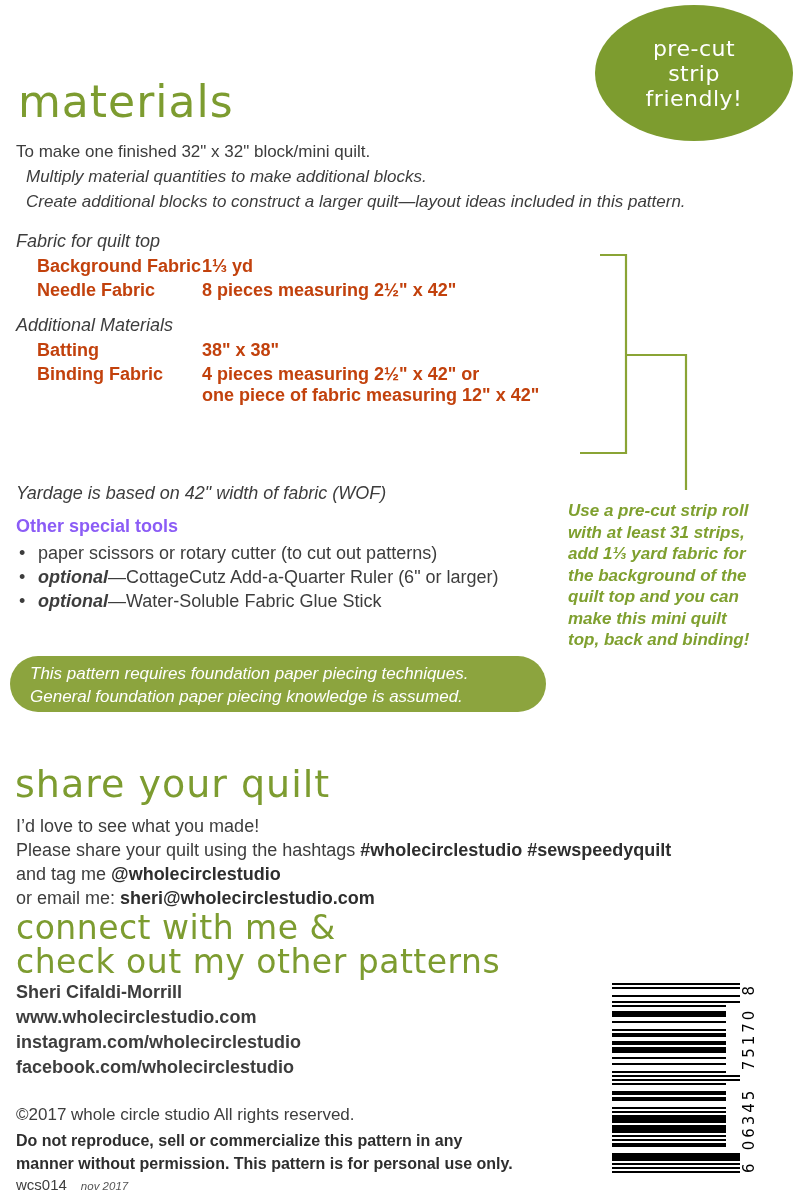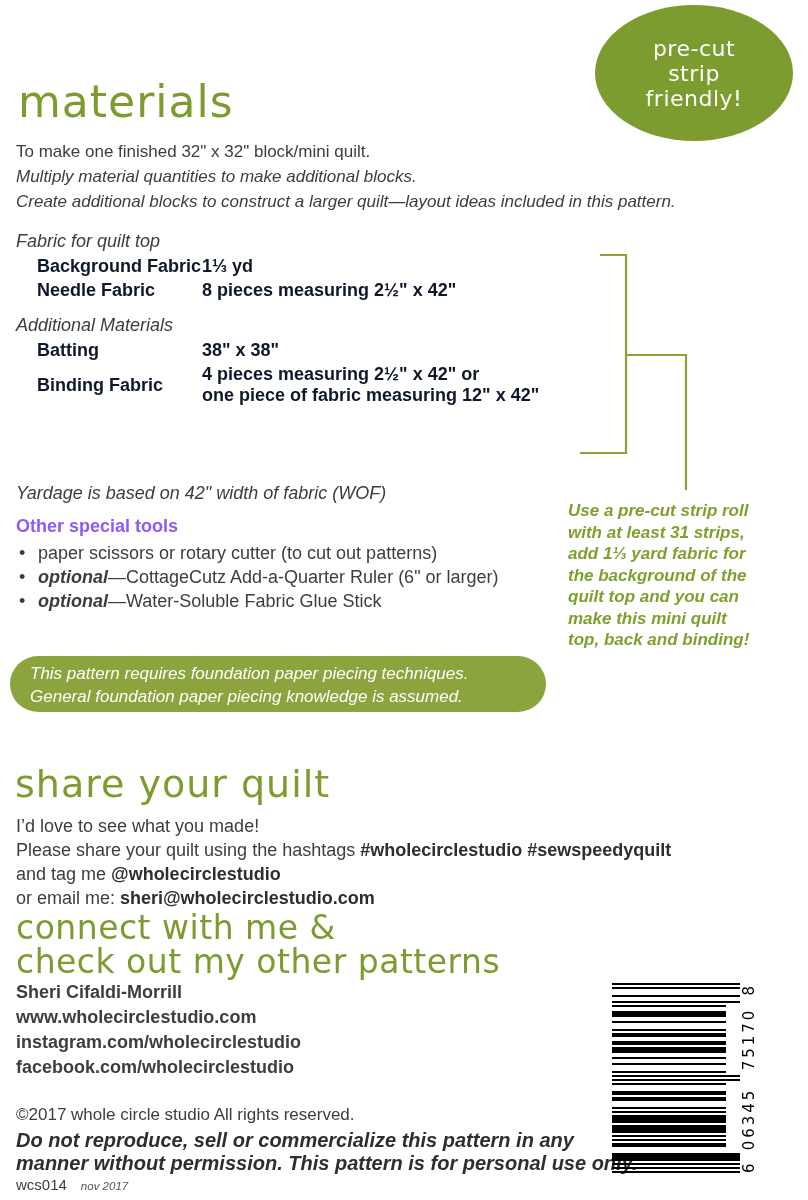--- a/index.html
+++ b/index.html
@@ -20,26 +20,26 @@
 
   
   .green-h {
     font-family:"DejaVu Sans", sans-serif; color:#7d9c30; font-weight:400;
   }
   .h-materials { left:18px; top:76px; font-size:44px; letter-spacing:1px; }
   .h-share    { left:15px; top:762px; font-size:38px; letter-spacing:1px; }
   .h-connect  { left:16px; top:911px; font-size:33px; line-height:34px; letter-spacing:0.5px; }
 
   .intro { left:16px; top:139px; font-size:17px; line-height:25px; width:790px; }
-  .italic { font-style:italic; }
+  .italic { font-style:italic;margin-left:10px; }
 
   .fabric { left:16px; top:229px; width:620px; font-size:18px; }
   .sec-title { font-style:italic; line-height:24px; margin-bottom:3px; }
   .sec-title.mt { margin-top:12px; }
-  .frow { display:flex; margin-bottom:3px; font-weight:bold; color:#0f172a; line-height:21px;align-items:center; }
+  .frow { display:flex; margin-bottom:3px; font-weight:bold; color:#c2410c; line-height:21px; }
   .flabel { width:186px; padding-left:21px; flex:none; }
   .fval { flex:1; }
 
   .bracket-svg { left:0; top:0; }
 
   .note {
     left:568px; top:500px; width:236px;
     color:#7fa02f; font-weight:bold; font-style:italic;
     font-size:17px; line-height:21.5px;
   }
@@ -56,21 +56,21 @@
     background:#8ca43e; color:#ffffff; font-style:italic; font-size:17px; line-height:23px;
     padding:6px 18px 0 20px;
   }
 
   .share-lines { left:16px; top:814px; font-size:18px; line-height:24px; width:740px; }
   .b { font-weight:bold; color:#2e2e2e; }
 
   .connect-lines { left:16px; top:980px; font-size:18px; line-height:25px;font-weight:bold; }
 
   .copyright { left:16px; top:1105px; font-size:17px; }
-  .notice { left:16px; top:1129px; font-size:20px; font-weight:bold; color:#2e2e2e; line-height:23px; width:720px;font-style:italic; }
+  .notice { left:16px; top:1129px; font-size:16px; font-weight:bold; color:#2e2e2e; line-height:23px; width:720px; }
   .sku-row { left:16px; top:1176px; font-size:15px; display:flex; align-items:baseline; }
   .sku-date { font-size:11.5px; font-style:italic; margin-left:14px; color:#555; }
 
   
   .barcode {
     left:612px; top:1173px; width:190px; height:146px;
     transform:rotate(-90deg); transform-origin:0 0;
   }
   .barcode-bars { display:flex; align-items:flex-start; height:128px; }
   .barcode-digits {

